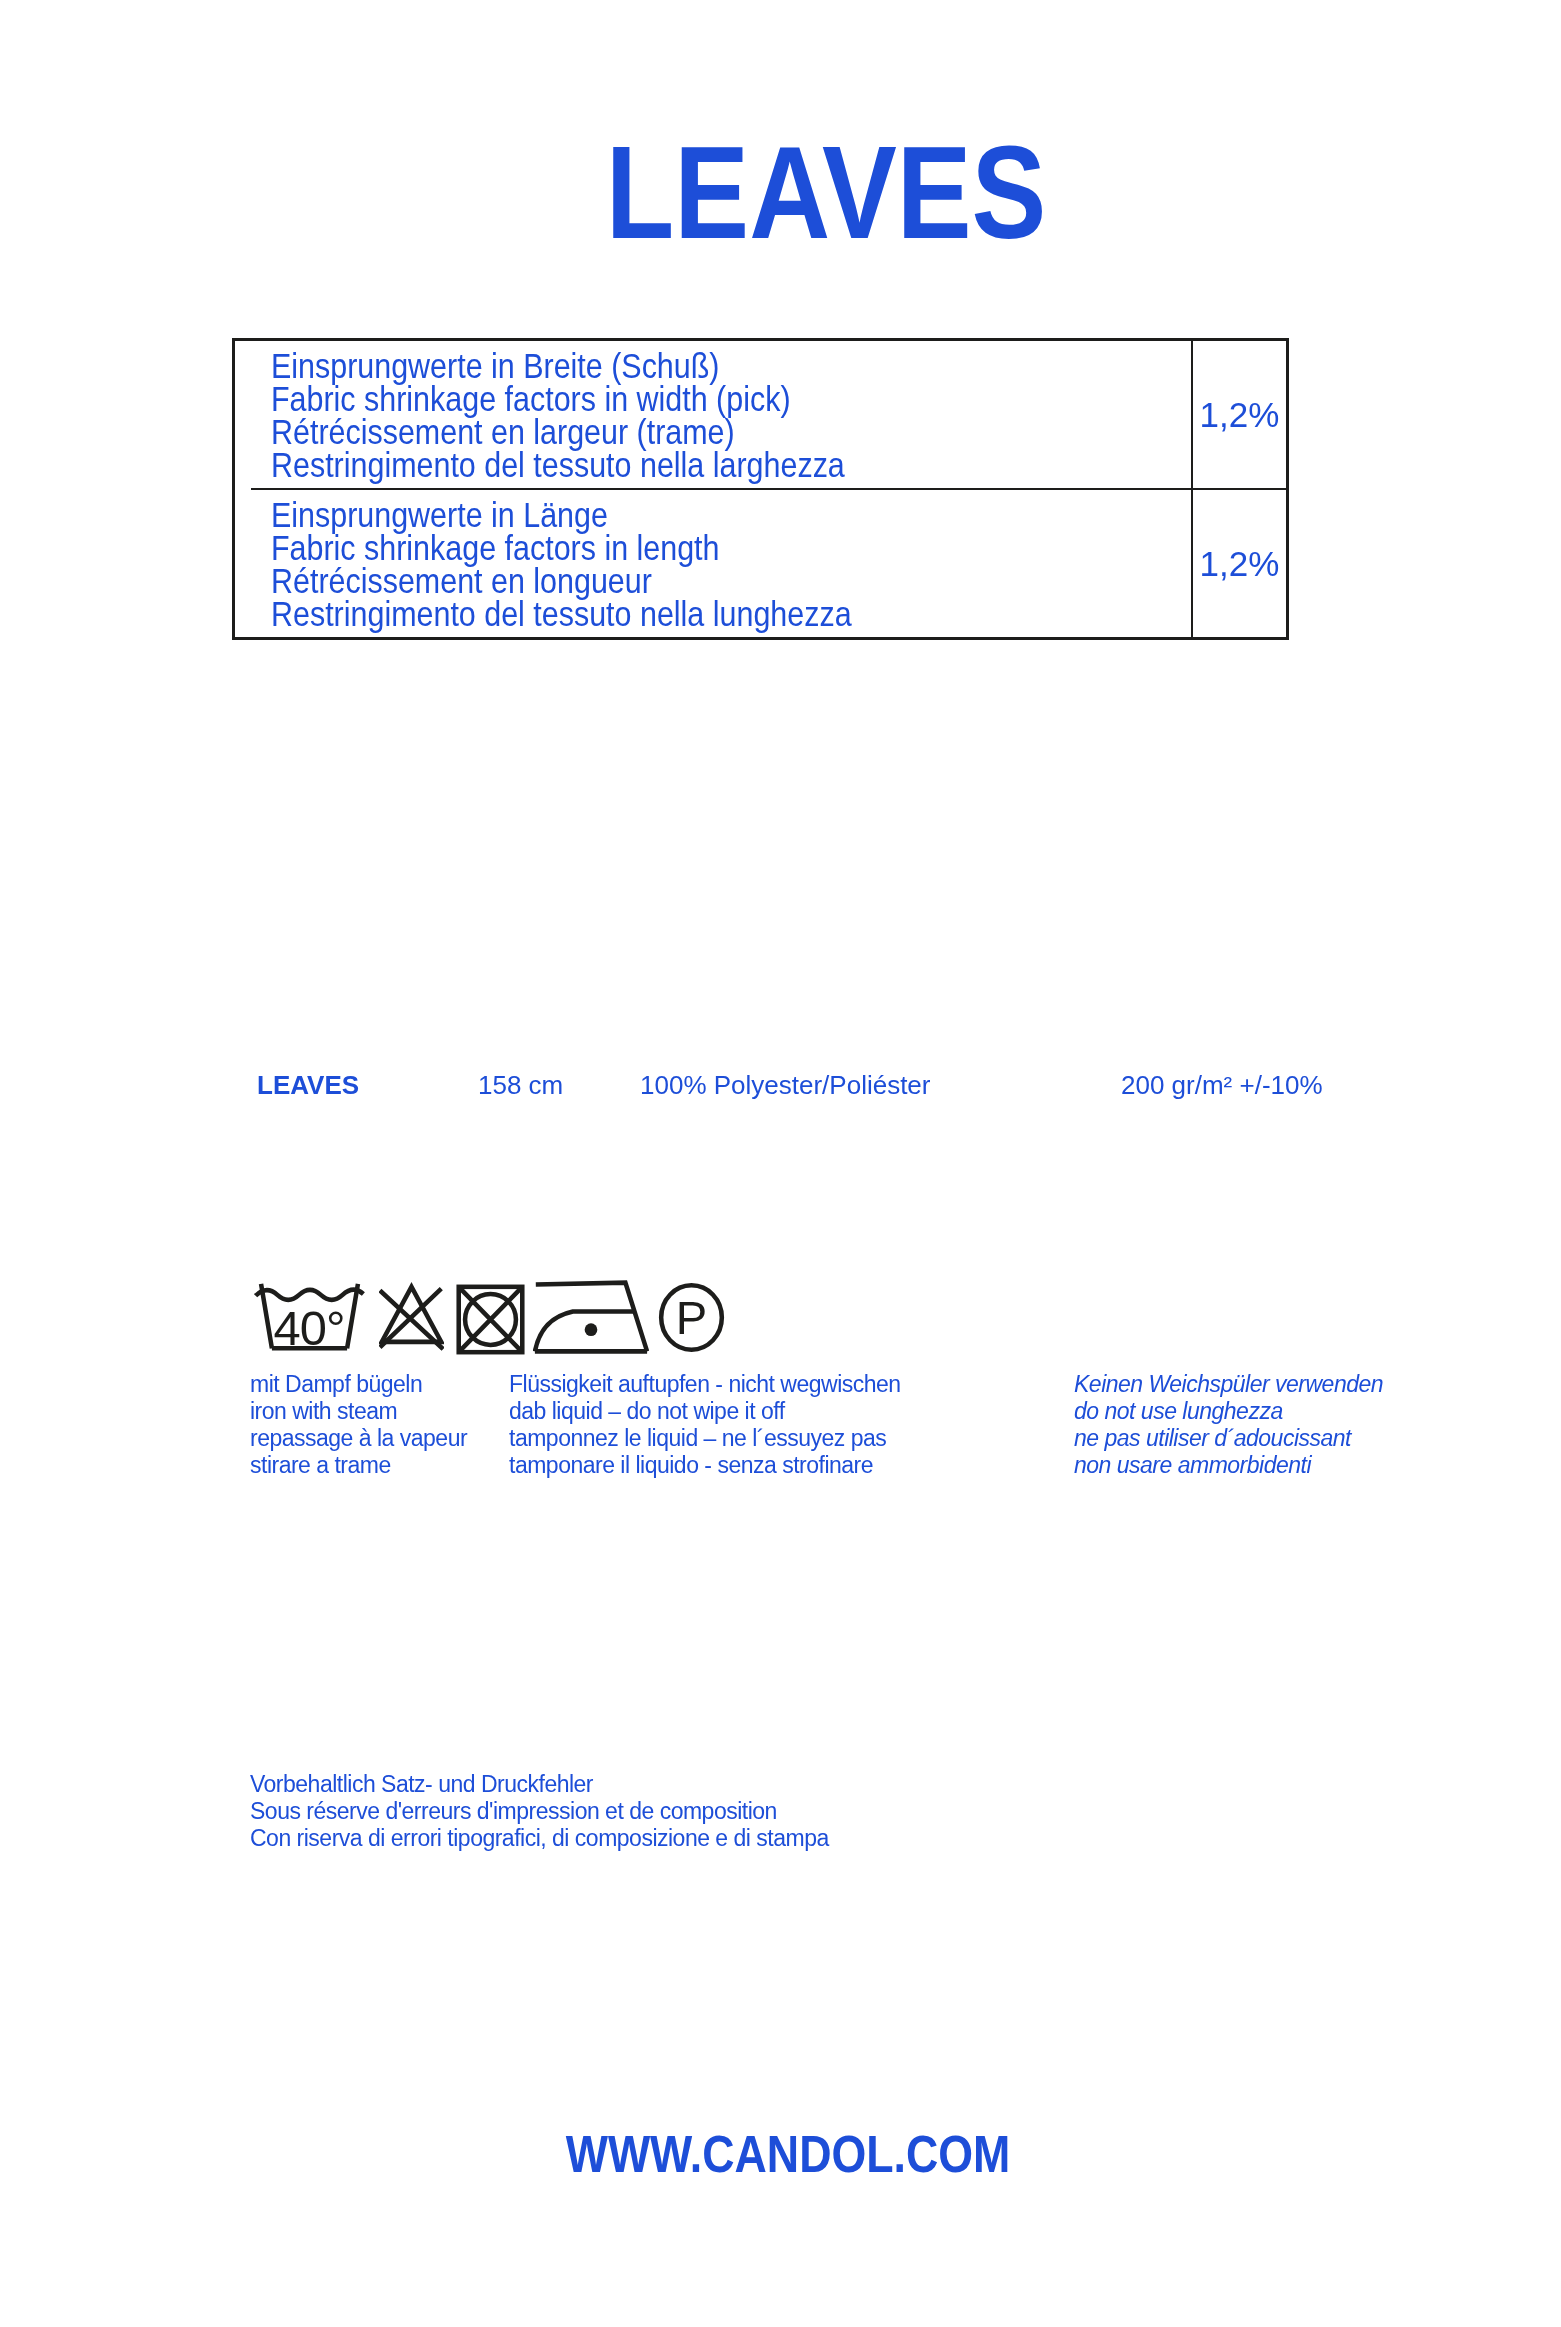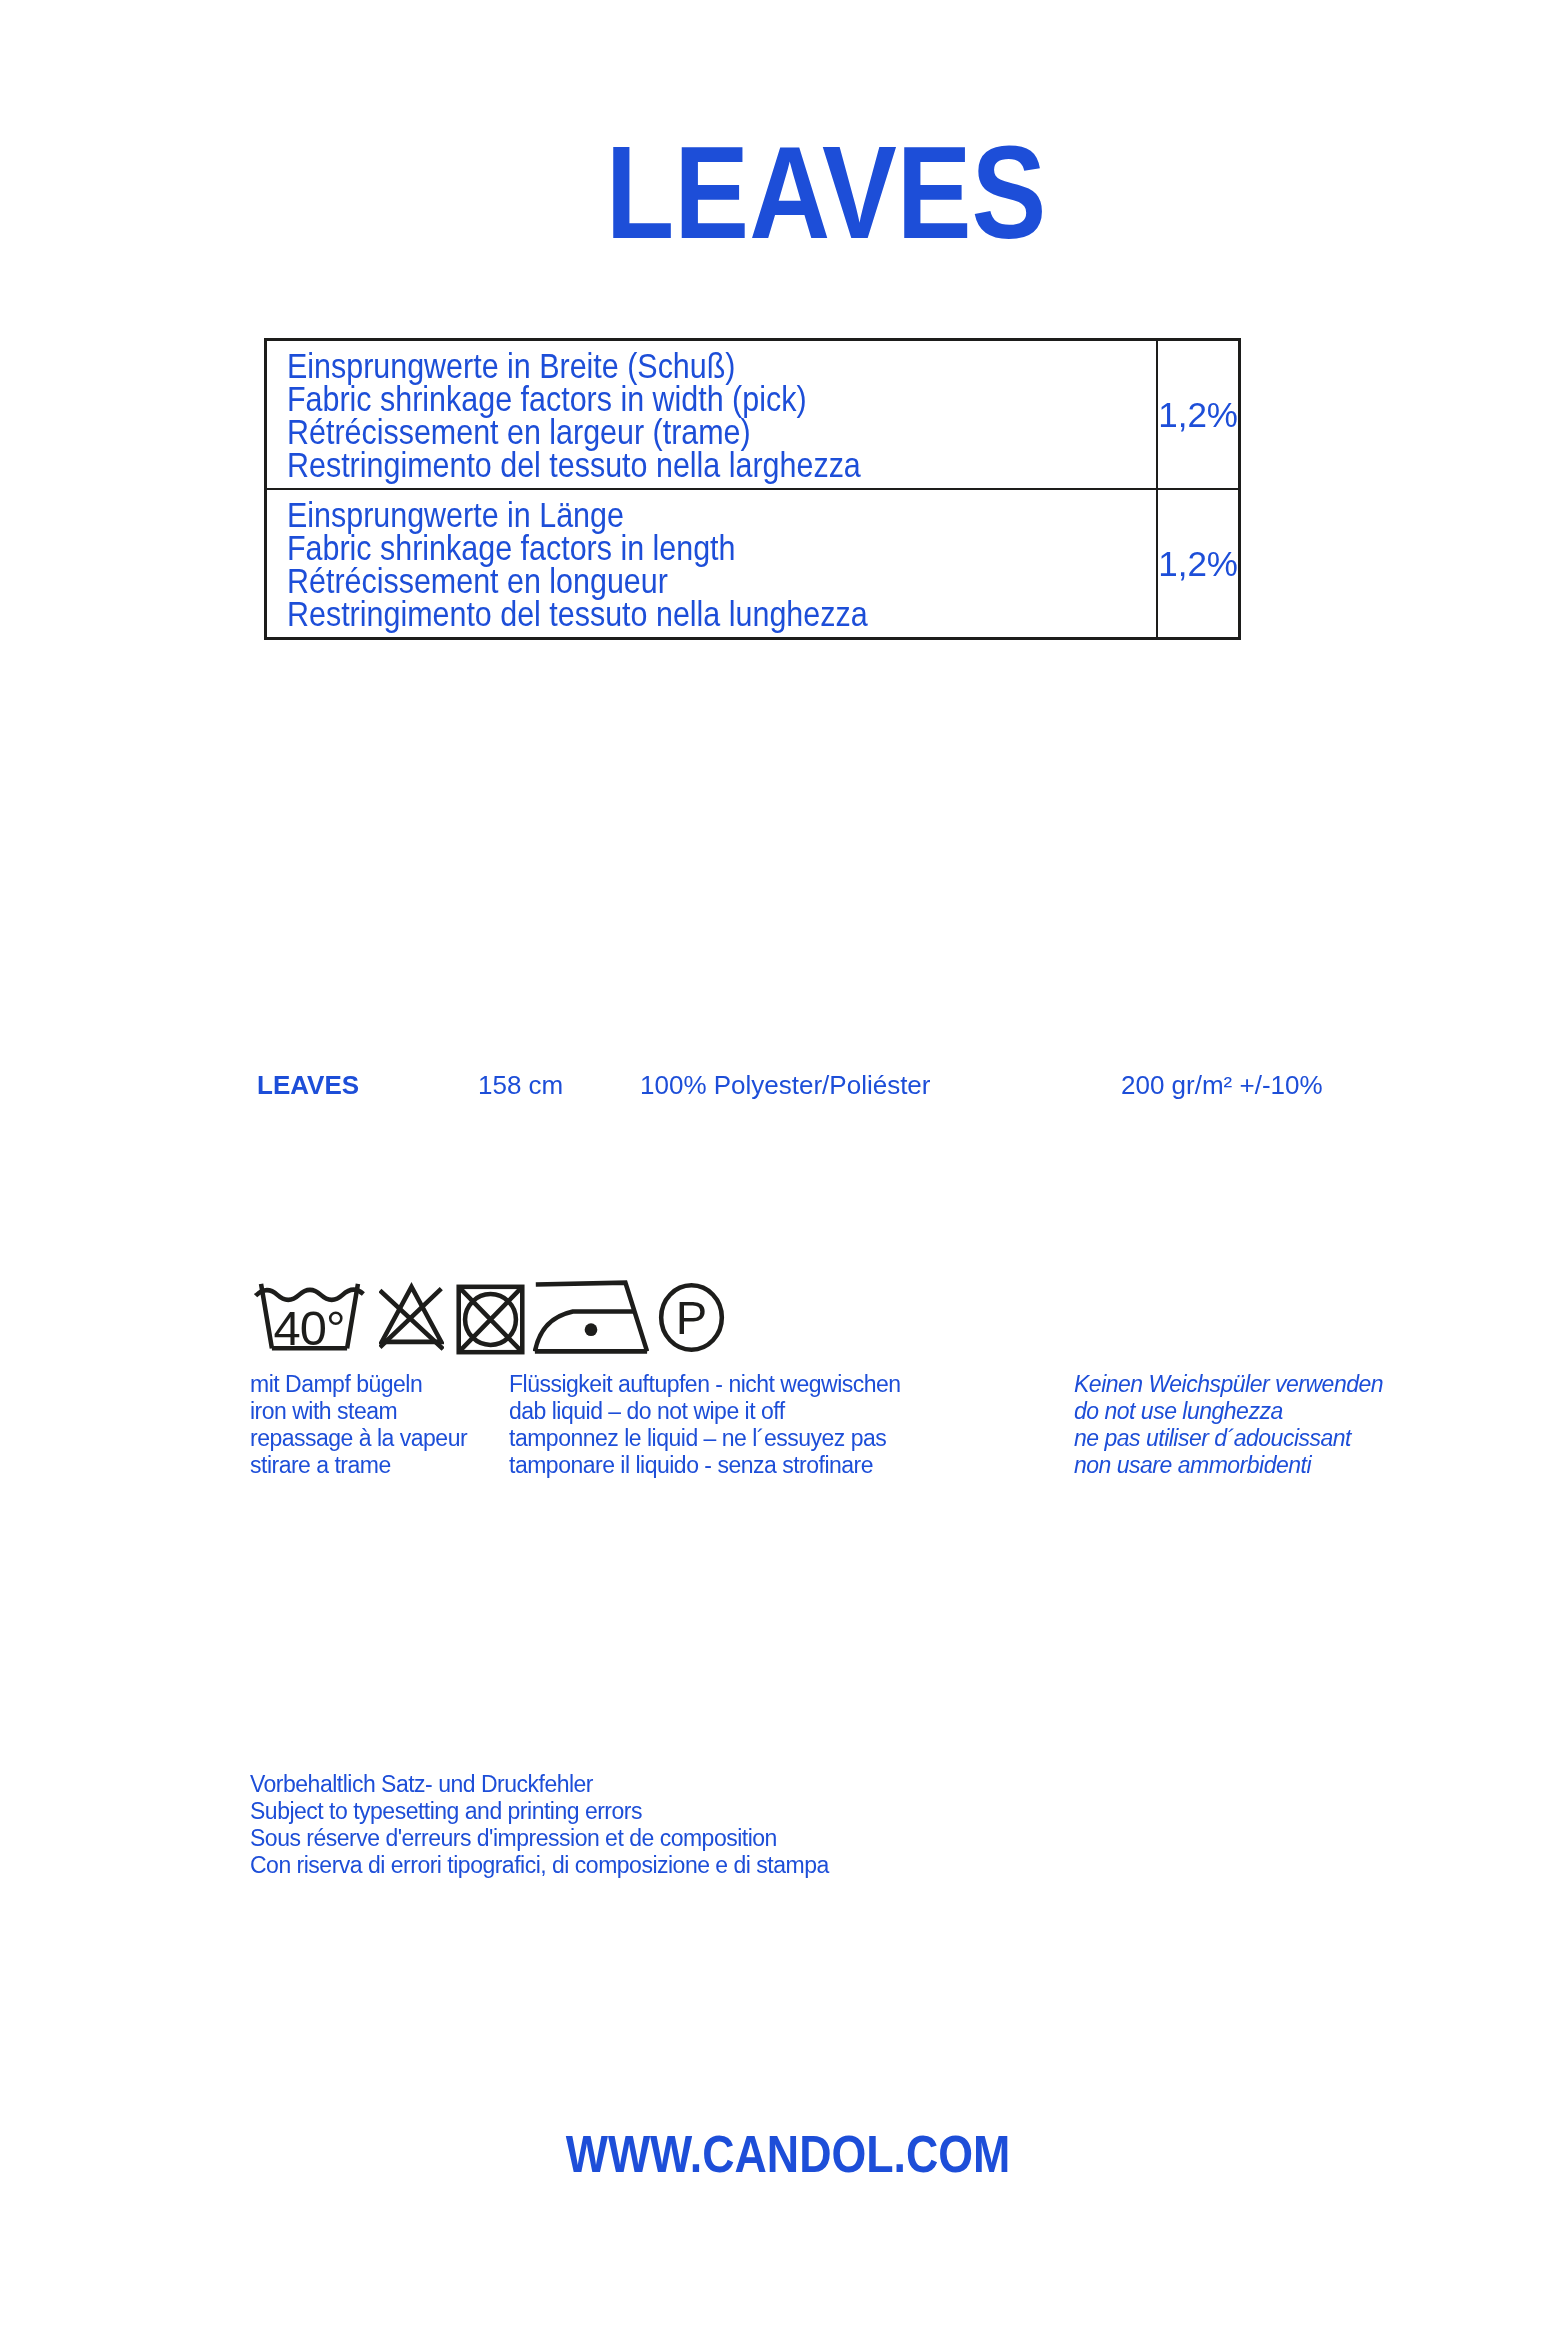--- a/index.html
+++ b/index.html
@@ -23,24 +23,25 @@
     font-size: 132px;
     line-height: 132px;
     font-weight: 700;
     letter-spacing: 0;
     transform: translateX(13.6px) scaleX(0.85);
   }
 
   
   .shrink-table {
     position: absolute;
-    left: 232px; top: 338px;
-    width: 977px;
+    left: 200px; top: 338px;
+    width: 1057px;
     border: 3.6px solid #1d1d1b;
     box-sizing: border-box;
+    padding-left: 16px;
   }
   .trow { display: flex; height: 147px; }
   .trow + .trow { border-top: 2.7px solid #1d1d1b; }
   .labels-cell {
     width: 942px;
     border-right: 2.7px solid #1d1d1b;
     box-sizing: border-box;
     display: flex;
     flex-direction: column;
     justify-content: center;
@@ -210,21 +211,20 @@
 
   <div class="care-col care-col-3">
     <div>Keinen Weichspüler verwenden</div>
     <div>do not use lunghezza</div>
     <div>ne pas utiliser d´adoucissant</div>
     <div>non usare ammorbidenti</div>
   </div>
 
   <div class="disclaimer">
     <div>Vorbehaltlich Satz- und Druckfehler</div>
-    <div>Subject to typesetting and printing errors</div>
     <div>Sous réserve d'erreurs d'impression et de composition</div>
     <div>Con riserva di errori tipografici, di composizione e di stampa</div>
   </div>
 
   <div class="site-url">WWW.CANDOL.COM</div>
 
 </div>
 
 
 </body></html>

